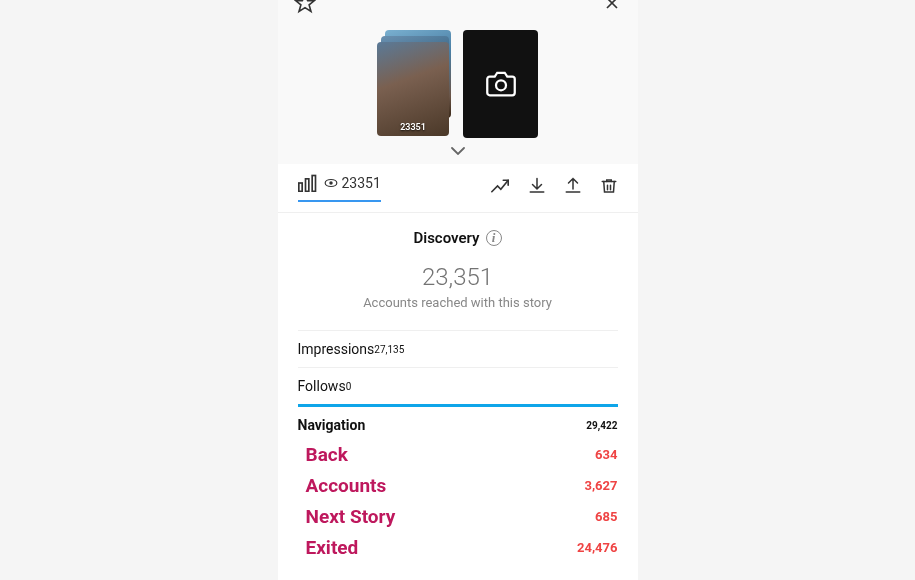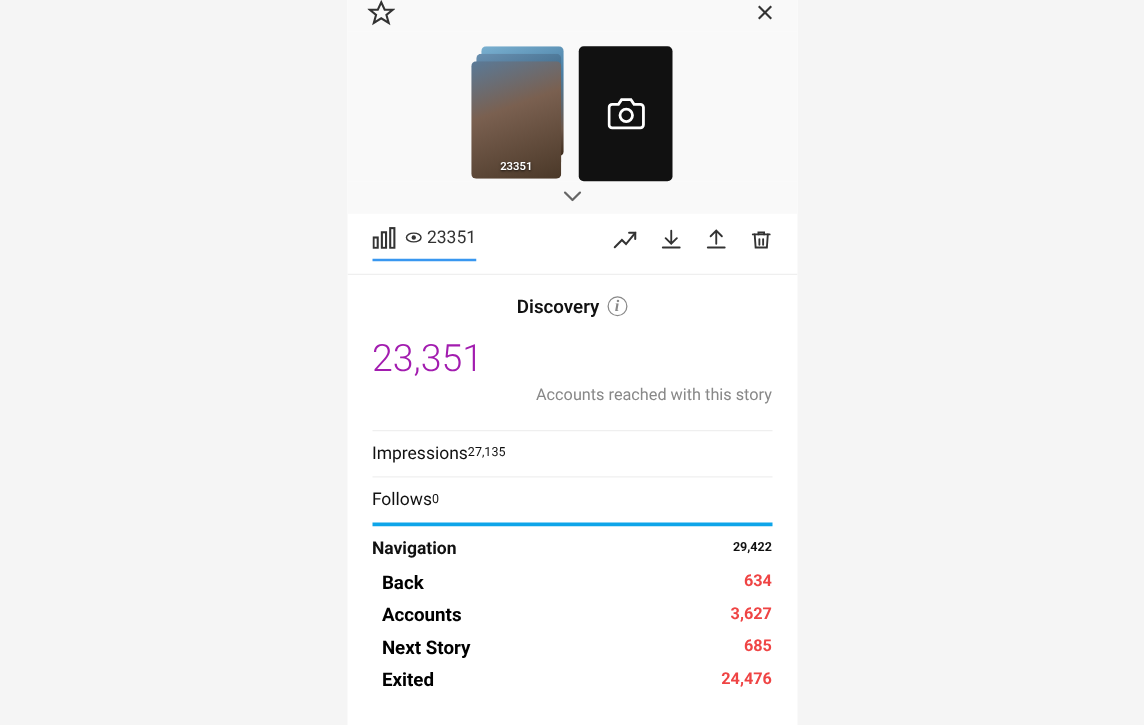--- a/index.html
+++ b/index.html
@@ -138,27 +138,28 @@
       border-radius: 50%;
       width: 16px;
       height: 16px;
       display: flex;
       align-items: center;
       justify-content: center;
       font-style: italic;
       font-family: serif;
     }
     .big-number {
-      font-size: 30px;
+      text-align: center;
+      font-size: 24px;
       font-weight: 300;
-      color: #a21caf;
+      color: #737373;
       margin-bottom: 4px;
     }
     .big-label {
-      text-align: right;
+      text-align: center;
       font-size: 13px;
       color: #888;
       margin-bottom: 20px;
     }
     .stat-row {
       display: flex;
       align-items: center;
       padding: 10px 0;
       border-top: 1px solid #efefef;
     }
@@ -173,22 +174,22 @@
       font-size: 10px;
       color: #111;
     }
     .sub-stat-row {
       display: flex;
       justify-content: space-between;
       align-items: center;
       padding: 4px 0;
     }
     .sub-stat-label {
-      font-size: 15px;
-      color: #000000;
+      font-size: 19px;
+      color: #be185d;
       padding-left: 8px;
     }
     .sub-stat-value {
       font-size: 13px;
       color: #ef4444;
       text-align: center;
     }
     .navigation-block {
       border-top: 3px solid #0ea5e9;
       padding-top: 10px;

